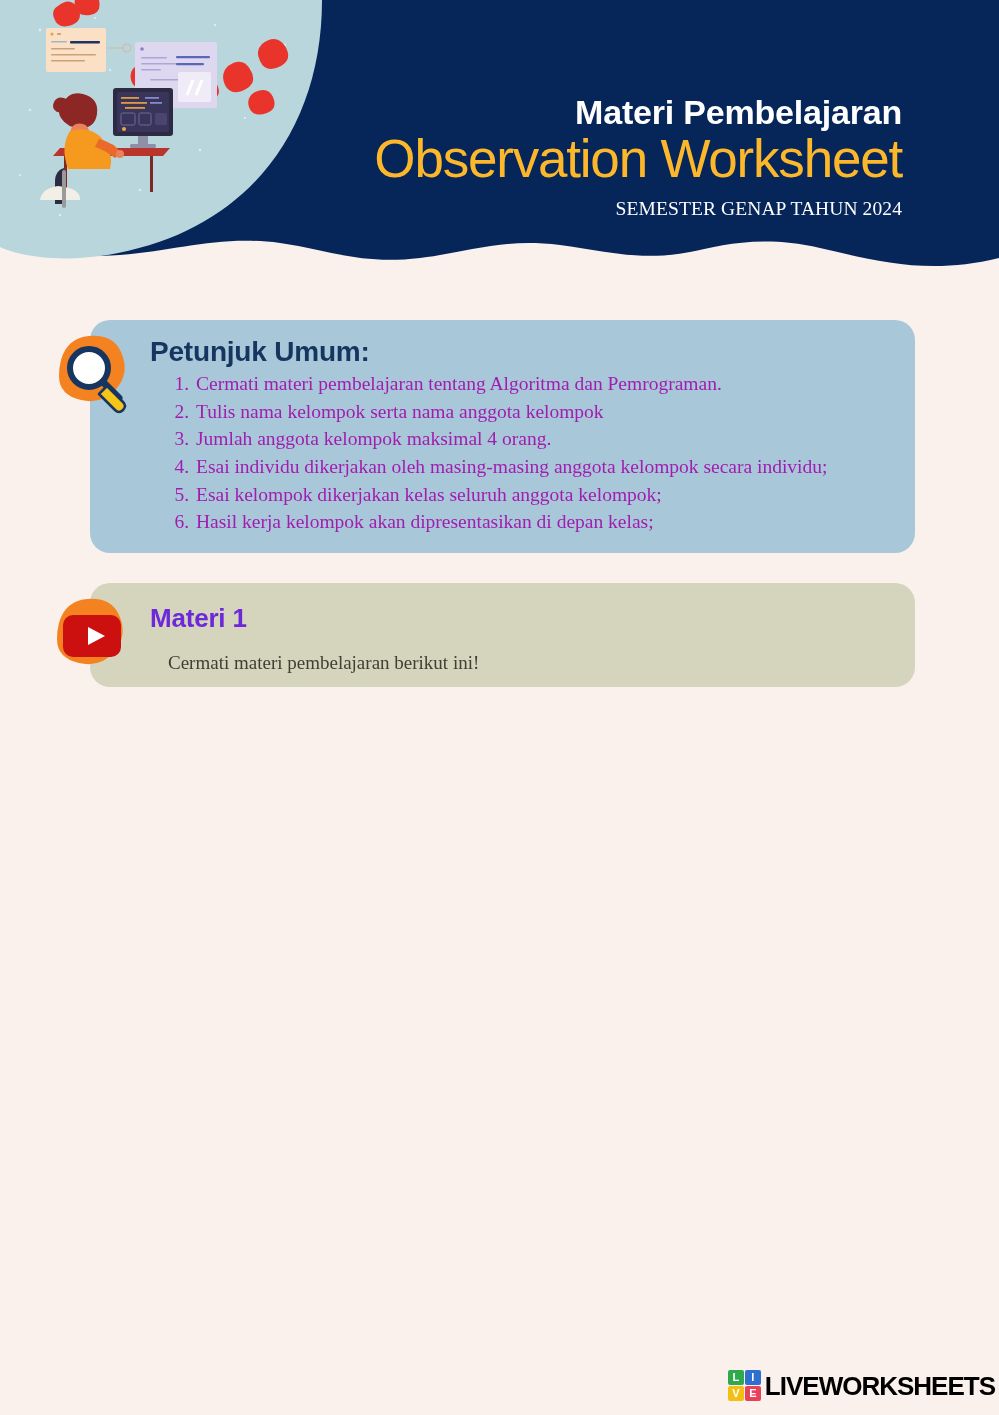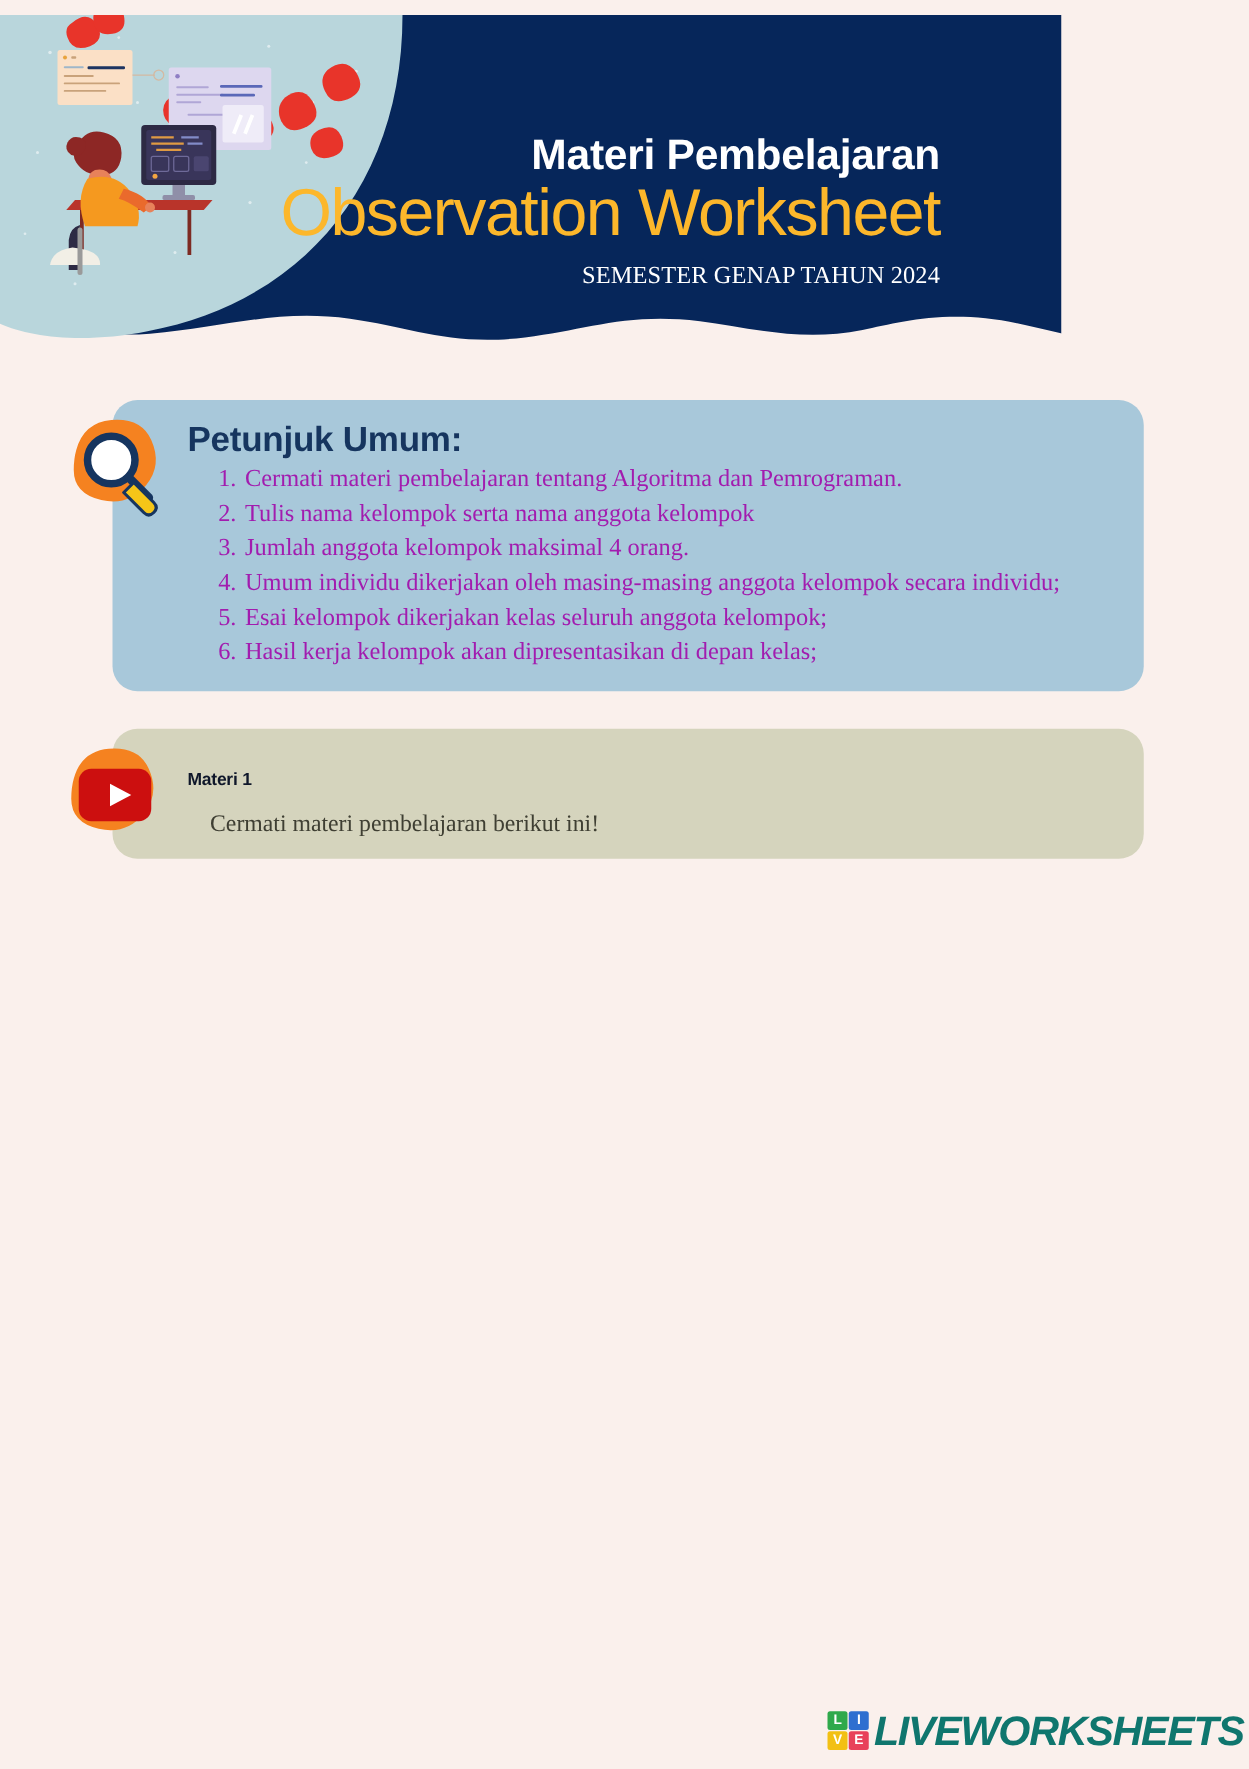--- a/index.html
+++ b/index.html
@@ -5,21 +5,21 @@
   html,body{margin:0;padding:0;}
   body{
     width:999px;height:1415px;
     background:#faf0ec;
     font-family:"Liberation Sans", sans-serif;
     position:relative;overflow:hidden;
   }
 
   
   .header{
-    position:absolute;left:0;top:12px;width:849px;height:300px;
+    position:absolute;left:0;top:0;width:999px;height:300px;
     overflow:hidden;
   }
   .header-navy{
     position:absolute;left:0;top:0;width:999px;height:300px;
   }
   .header-navy svg{display:block;width:999px;height:300px;}
 
   .illus{
     position:absolute;left:0;top:0;width:340px;height:300px;
     overflow:hidden;
@@ -85,22 +85,22 @@
     font-family:"Liberation Serif", serif;
     font-size:19.5px;color:#a21caf;
     line-height:1.42;
     padding-left:2px;
   }
 
   .materi-body{
     left:150px;top:603px;width:700px;
   }
   .materi-title{
-    font-size:14px;font-weight:bold;color:#0f172a;
-    margin:12px 0 3px 0;letter-spacing:-0.2px;
+    font-size:26px;font-weight:bold;color:#6d28d9;
+    margin:0 0 3px 0;letter-spacing:-0.2px;
   }
   .materi-sub{
     font-family:"Liberation Serif", serif;
     font-size:19px;color:#3f3f33;margin:18px;
   }
 
   
   .footer{
     position:absolute;right:4px;bottom:14px;
     display:flex;align-items:center;gap:4px;
@@ -112,22 +112,22 @@
   .lw-tile{
     display:flex;align-items:center;justify-content:center;
     color:#ffffff;font-size:11px;font-weight:bold;
     border-radius:2px;line-height:1;
   }
   .lw-l{background:#2fa94b;}
   .lw-i{background:#2f6fd0;}
   .lw-v{background:#f2c014;}
   .lw-e{background:#e8415a;}
   .lw-word{
-    font-size:33px;font-weight:bold;color:#0f766e;
-    letter-spacing:-1px;line-height:1;font-style:italic;
+    font-size:26px;font-weight:bold;color:#000000;
+    letter-spacing:-1px;line-height:1;
   }
 </style>
 </head>
 <body>
 
 <div class="header">
 
   <div class="header-navy">
     <svg viewBox="0 0 999 300" preserveAspectRatio="none" aria-hidden="true">
       <path d="M0,0 H999 V258 C930,275 880,262 820,248 C760,234 720,246 690,252
@@ -262,21 +262,21 @@
     <path d="M60,56 L76,72 q4,4 0,8 q-4,4 -8,0 L52,64 Z" fill="#f5c518" stroke="#16355f" stroke-width="2.5" stroke-linejoin="round"></path>
   </svg>
 </div>
 
 <div class="panel-body instructions-body">
   <div class="instr-title">Petunjuk Umum:</div>
   <ol class="instr-list">
     <li>Cermati materi pembelajaran tentang Algoritma dan Pemrograman.</li>
     <li>Tulis nama kelompok serta nama anggota kelompok</li>
     <li>Jumlah anggota kelompok maksimal 4 orang.</li>
-    <li>Umum individu dikerjakan oleh masing-masing anggota kelompok secara individu;</li>
+    <li>Esai individu dikerjakan oleh masing-masing anggota kelompok secara individu;</li>
     <li>Esai kelompok dikerjakan kelas seluruh anggota kelompok;</li>
     <li>Hasil kerja kelompok akan dipresentasikan di depan kelas;</li>
   </ol>
 </div>
 
 <div class="panel panel-materi"></div>
 
 <div class="badge badge-youtube">
   <svg viewBox="0 0 92 92" aria-hidden="true">
     <path d="M12,30 q6,-22 28,-24 q24,-2 32,16 q9,20 -4,36 q-14,17 -36,12 q-22,-5 -22,-24 q0,-9 2,-16 Z" fill="#f58220"></path>

